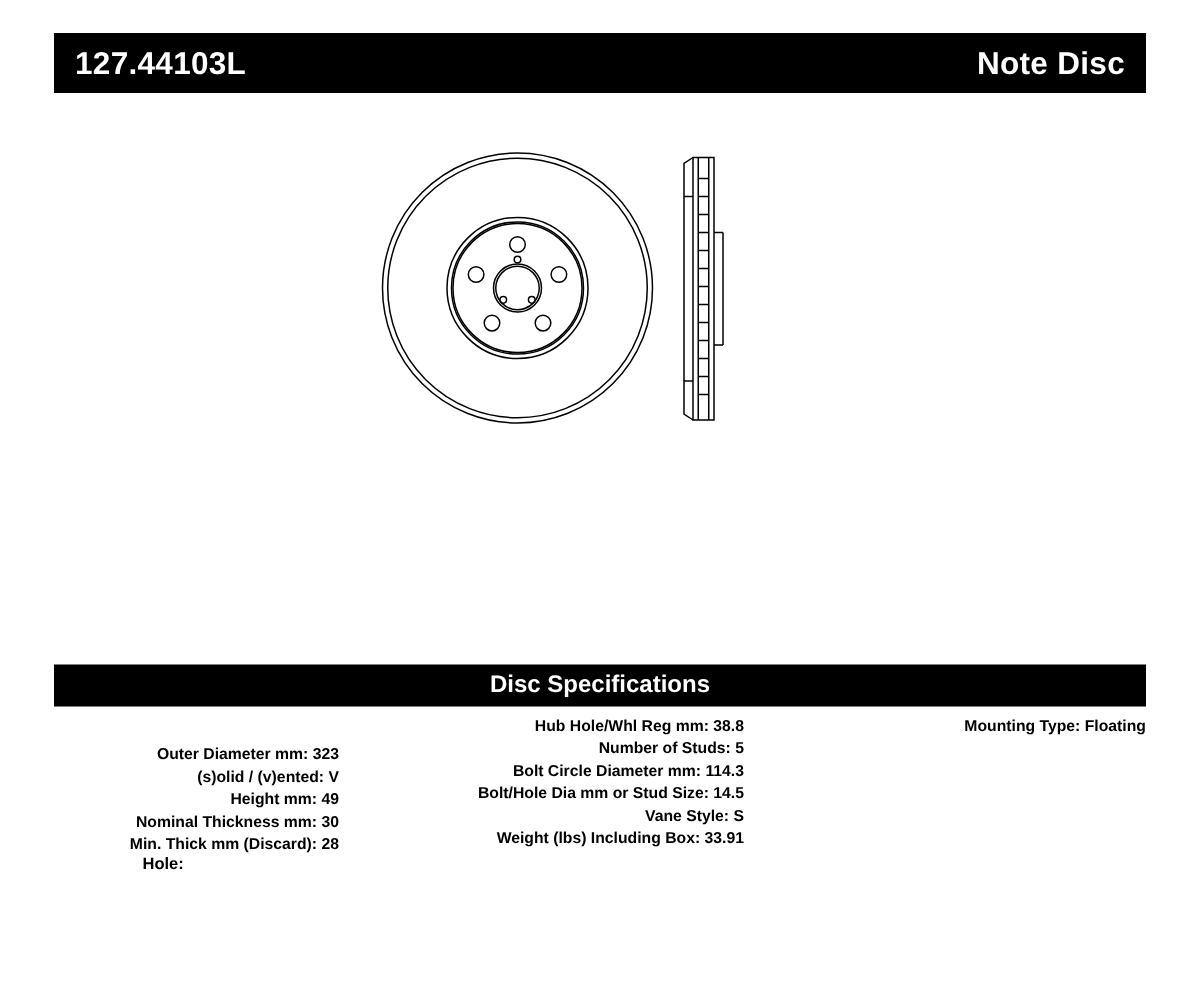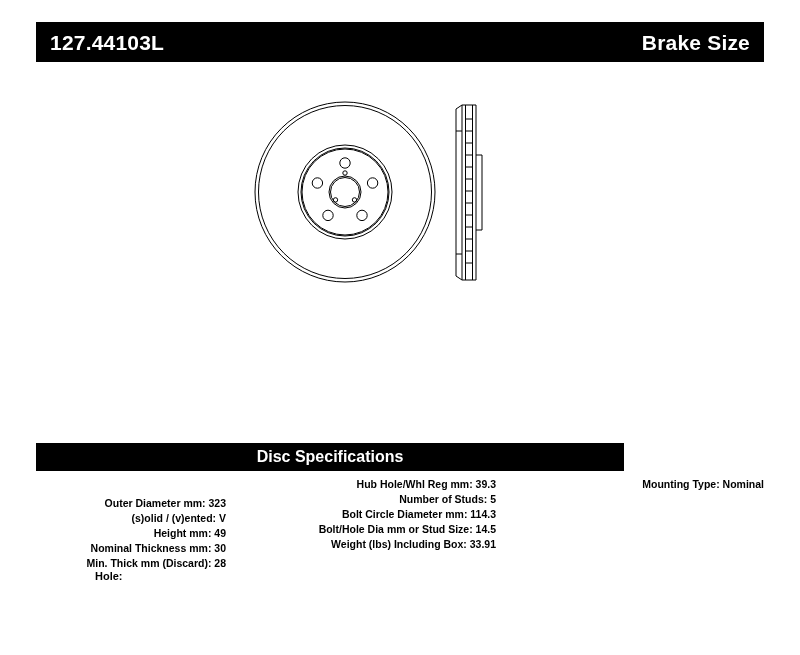--- a/index.html
+++ b/index.html
@@ -60,21 +60,21 @@
     top: 95px;
     width: 310px;
     height: 195px;
   }
 
   
   .specs-bar {
     position: absolute;
     left: 36px;
     top: 443px;
-    width: 588px;
+    width: 728px;
     height: 28px;
     background: #000000;
     display: flex;
     align-items: center;
     justify-content: center;
   }
   .specs-title {
     color: #ffffff;
     font-size: 16px;
     font-weight: bold;
@@ -123,21 +123,21 @@
     font-weight: bold;
   }
 </style>
 </head>
 <body>
 
 <div class="page">
 
   <div class="header-bar">
     <div class="part-number">127.44103L</div>
-    <div class="product-type">Brake Size</div>
+    <div class="product-type">Note Disc</div>
   </div>
 
   <div class="drawing">
     <svg width="310" height="195" viewBox="0 0 310 195" xmlns="http://www.w3.org/2000/svg">
       <g fill="none" stroke="#000000" stroke-width="1">
 
         <g>
           <circle cx="95" cy="97" r="90"></circle>
           <circle cx="95" cy="97" r="86.5"></circle>
           <circle cx="95" cy="97" r="47"></circle>
@@ -202,29 +202,30 @@
 
     <div class="col col-left">
       <div class="spec-row">Outer Diameter mm: 323</div>
       <div class="spec-row">(s)olid / (v)ented: V</div>
       <div class="spec-row">Height mm: 49</div>
       <div class="spec-row">Nominal Thickness mm: 30</div>
       <div class="spec-row">Min. Thick mm (Discard): 28</div>
     </div>
 
     <div class="col col-mid">
-      <div class="spec-row">Hub Hole/Whl Reg mm: 39.3</div>
+      <div class="spec-row">Hub Hole/Whl Reg mm: 38.8</div>
       <div class="spec-row">Number of Studs: 5</div>
       <div class="spec-row">Bolt Circle Diameter mm: 114.3</div>
       <div class="spec-row">Bolt/Hole Dia mm or Stud Size: 14.5</div>
+      <div class="spec-row">Vane Style: S</div>
       <div class="spec-row">Weight (lbs) Including Box: 33.91</div>
     </div>
 
     <div class="col col-right">
-      <div class="spec-row">Mounting Type: Nominal</div>
+      <div class="spec-row">Mounting Type: Floating</div>
     </div>
 
   </div>
 
   <div class="note">
     <span>Hole:</span>
     <span></span>
   </div>
 
 </div>

